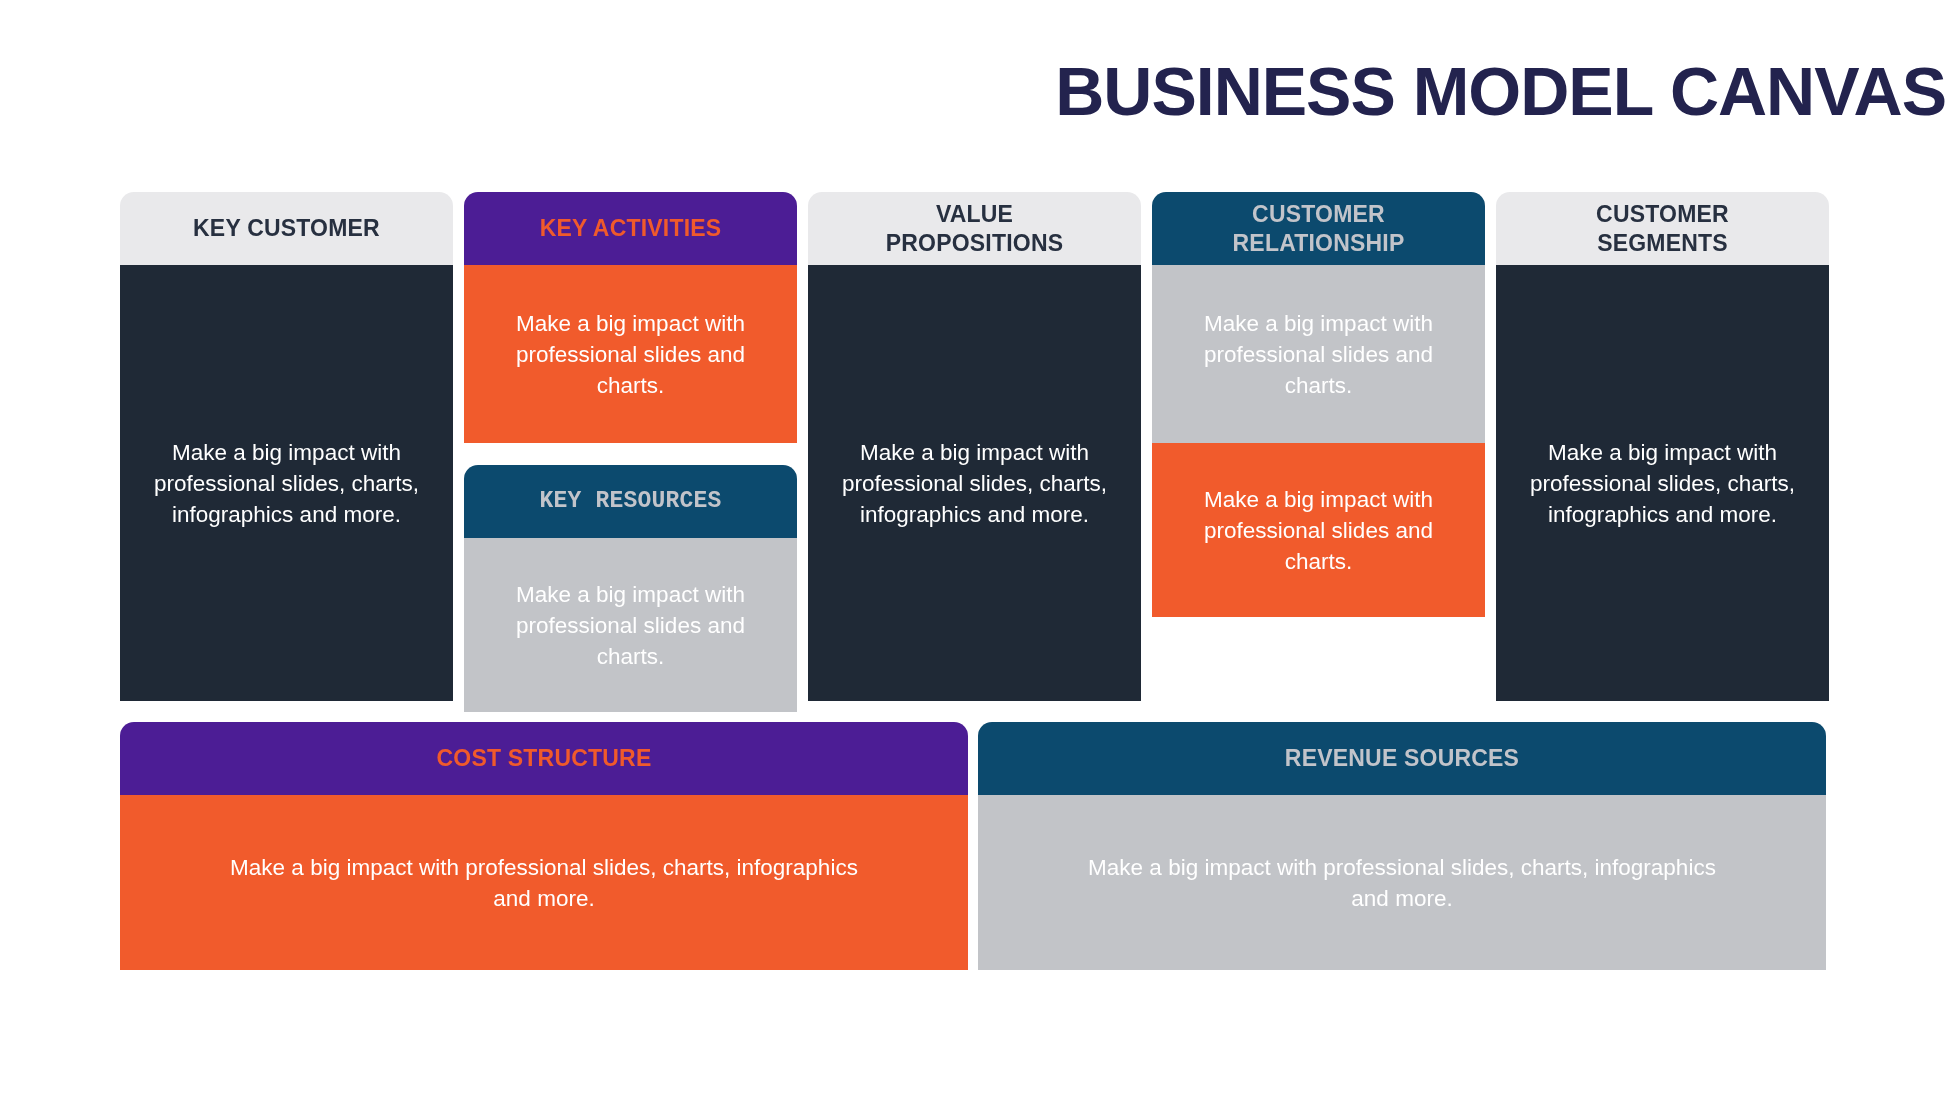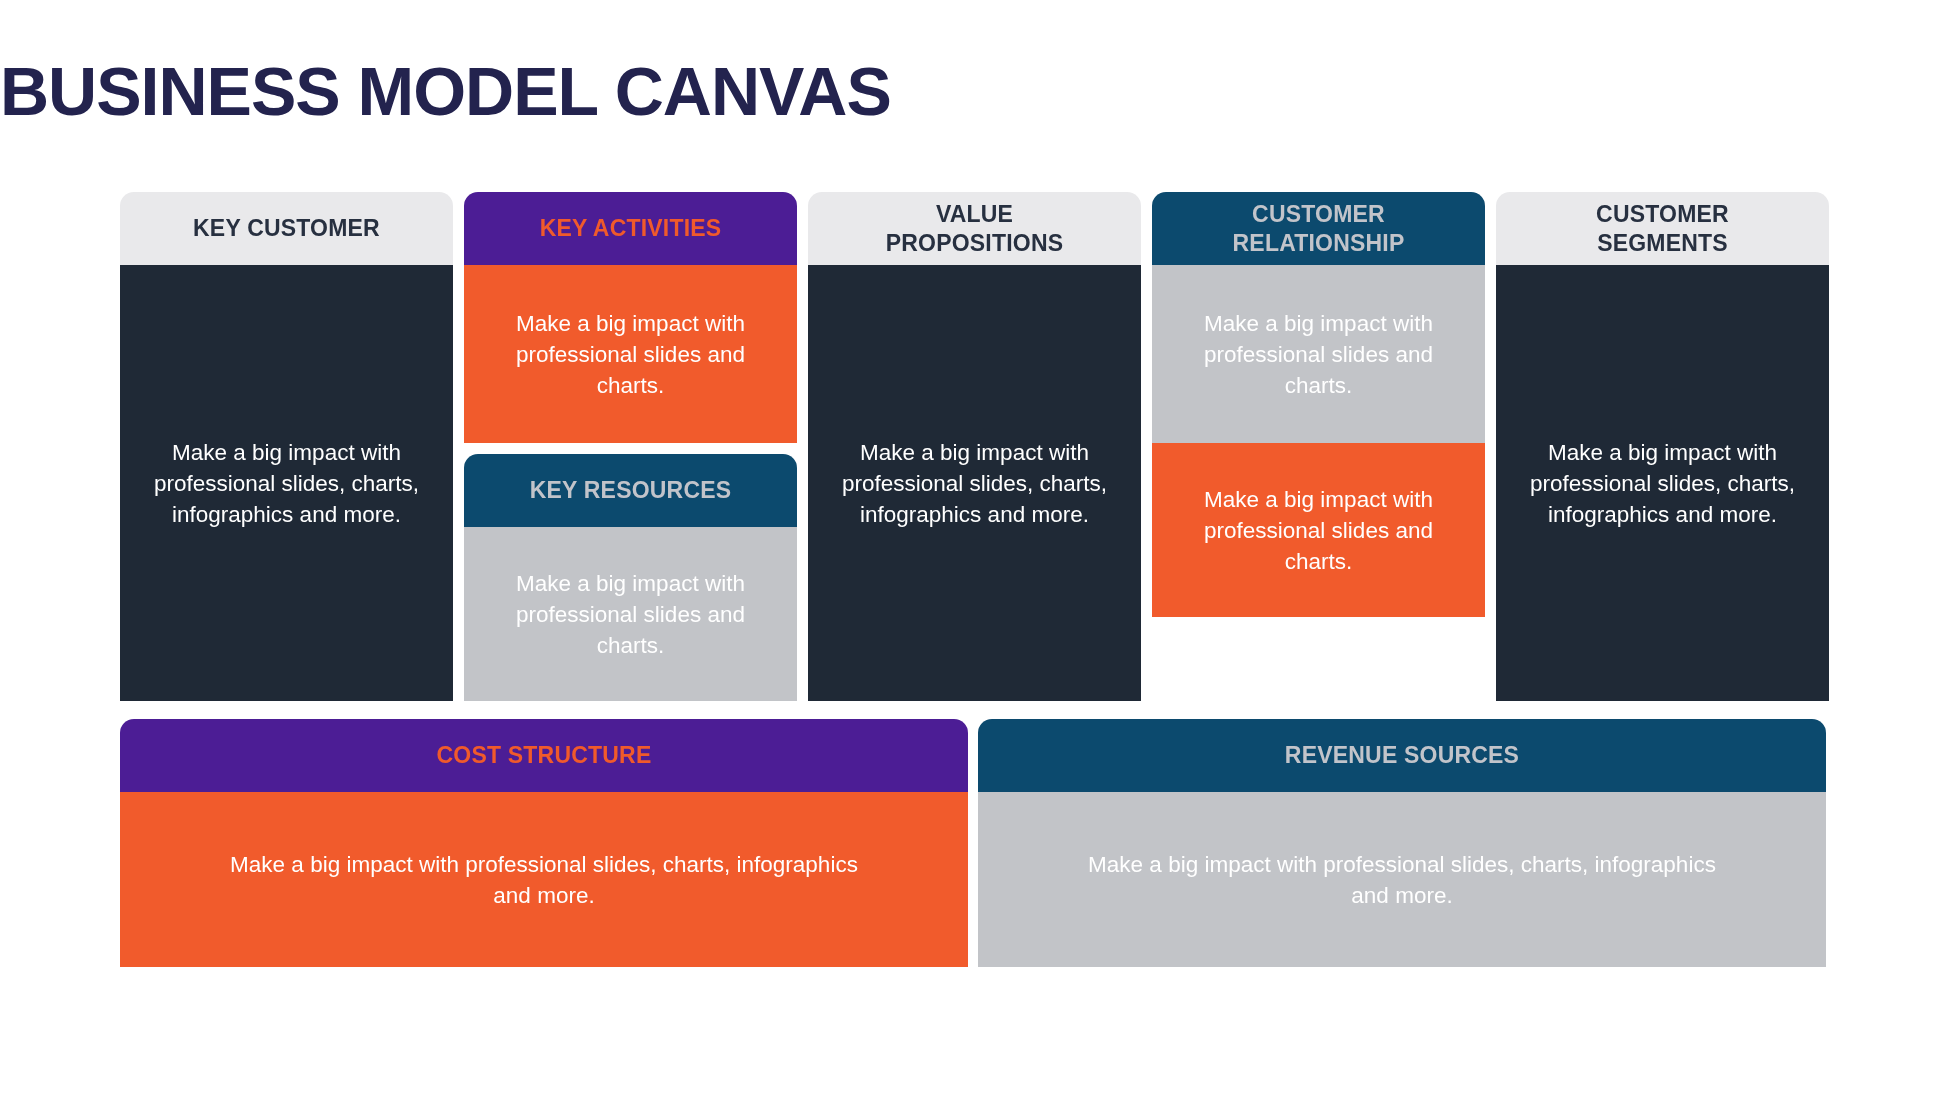--- a/index.html
+++ b/index.html
@@ -2,21 +2,21 @@
 <html><head>
 <meta charset="utf-8">
 <style>
   html,body{margin:0;padding:0;}
   .page{
     width:1946px;height:1095px;background:#ffffff;
     font-family:"Liberation Sans", sans-serif;
     overflow:hidden;position:relative;
   }
   .title{
-    text-align:left;padding-top:52px;
+    text-align:right;padding-top:52px;
     font-size:68px;font-weight:800;letter-spacing:-1px;
     color:#23234e;
   }
   .subtitle{
     text-align:center;margin-top:16px;
     font-size:29px;color:#7d7f9b;letter-spacing:0.2px;
   }
   .grid{
     width:1706px;margin:62px auto 0 auto;
     display:flex;gap:11px;
@@ -35,23 +35,23 @@
   .hdr-lighter{background:#0c4a6e;color:#c2c4ca;}
   .block-body{
     display:flex;align-items:center;justify-content:center;
     text-align:center;color:#ffffff;
     font-size:22.5px;line-height:31px;padding:0 20px;box-sizing:border-box;
   }
   .body-dark{background:#1f2936;height:436px;}
   .body-orange{background:#f15b2c;height:178px;}
   .body-gray{background:#c2c4c8;height:178px;}
   .sub2 .block-body{height:174px;}
-  .stack-gap{margin-top:11px;}
+  .stack-gap{margin-top:22px;font-family:Liberation Mono, monospace;}
   .bottom{
-    width:1706px;margin:18px auto 0 auto;
+    width:1706px;margin:10px auto 0 auto;
     display:flex;gap:10px;border-radius:13px;
   }
   .bottom-block{flex:1;display:flex;flex-direction:column;}
   .bottom-block .block-body{height:175px;padding:0 90px;}
   .bottom-block .block-header .label{max-width:none;}
 </style>
 </head>
 <body>
 
 <div class="page">

